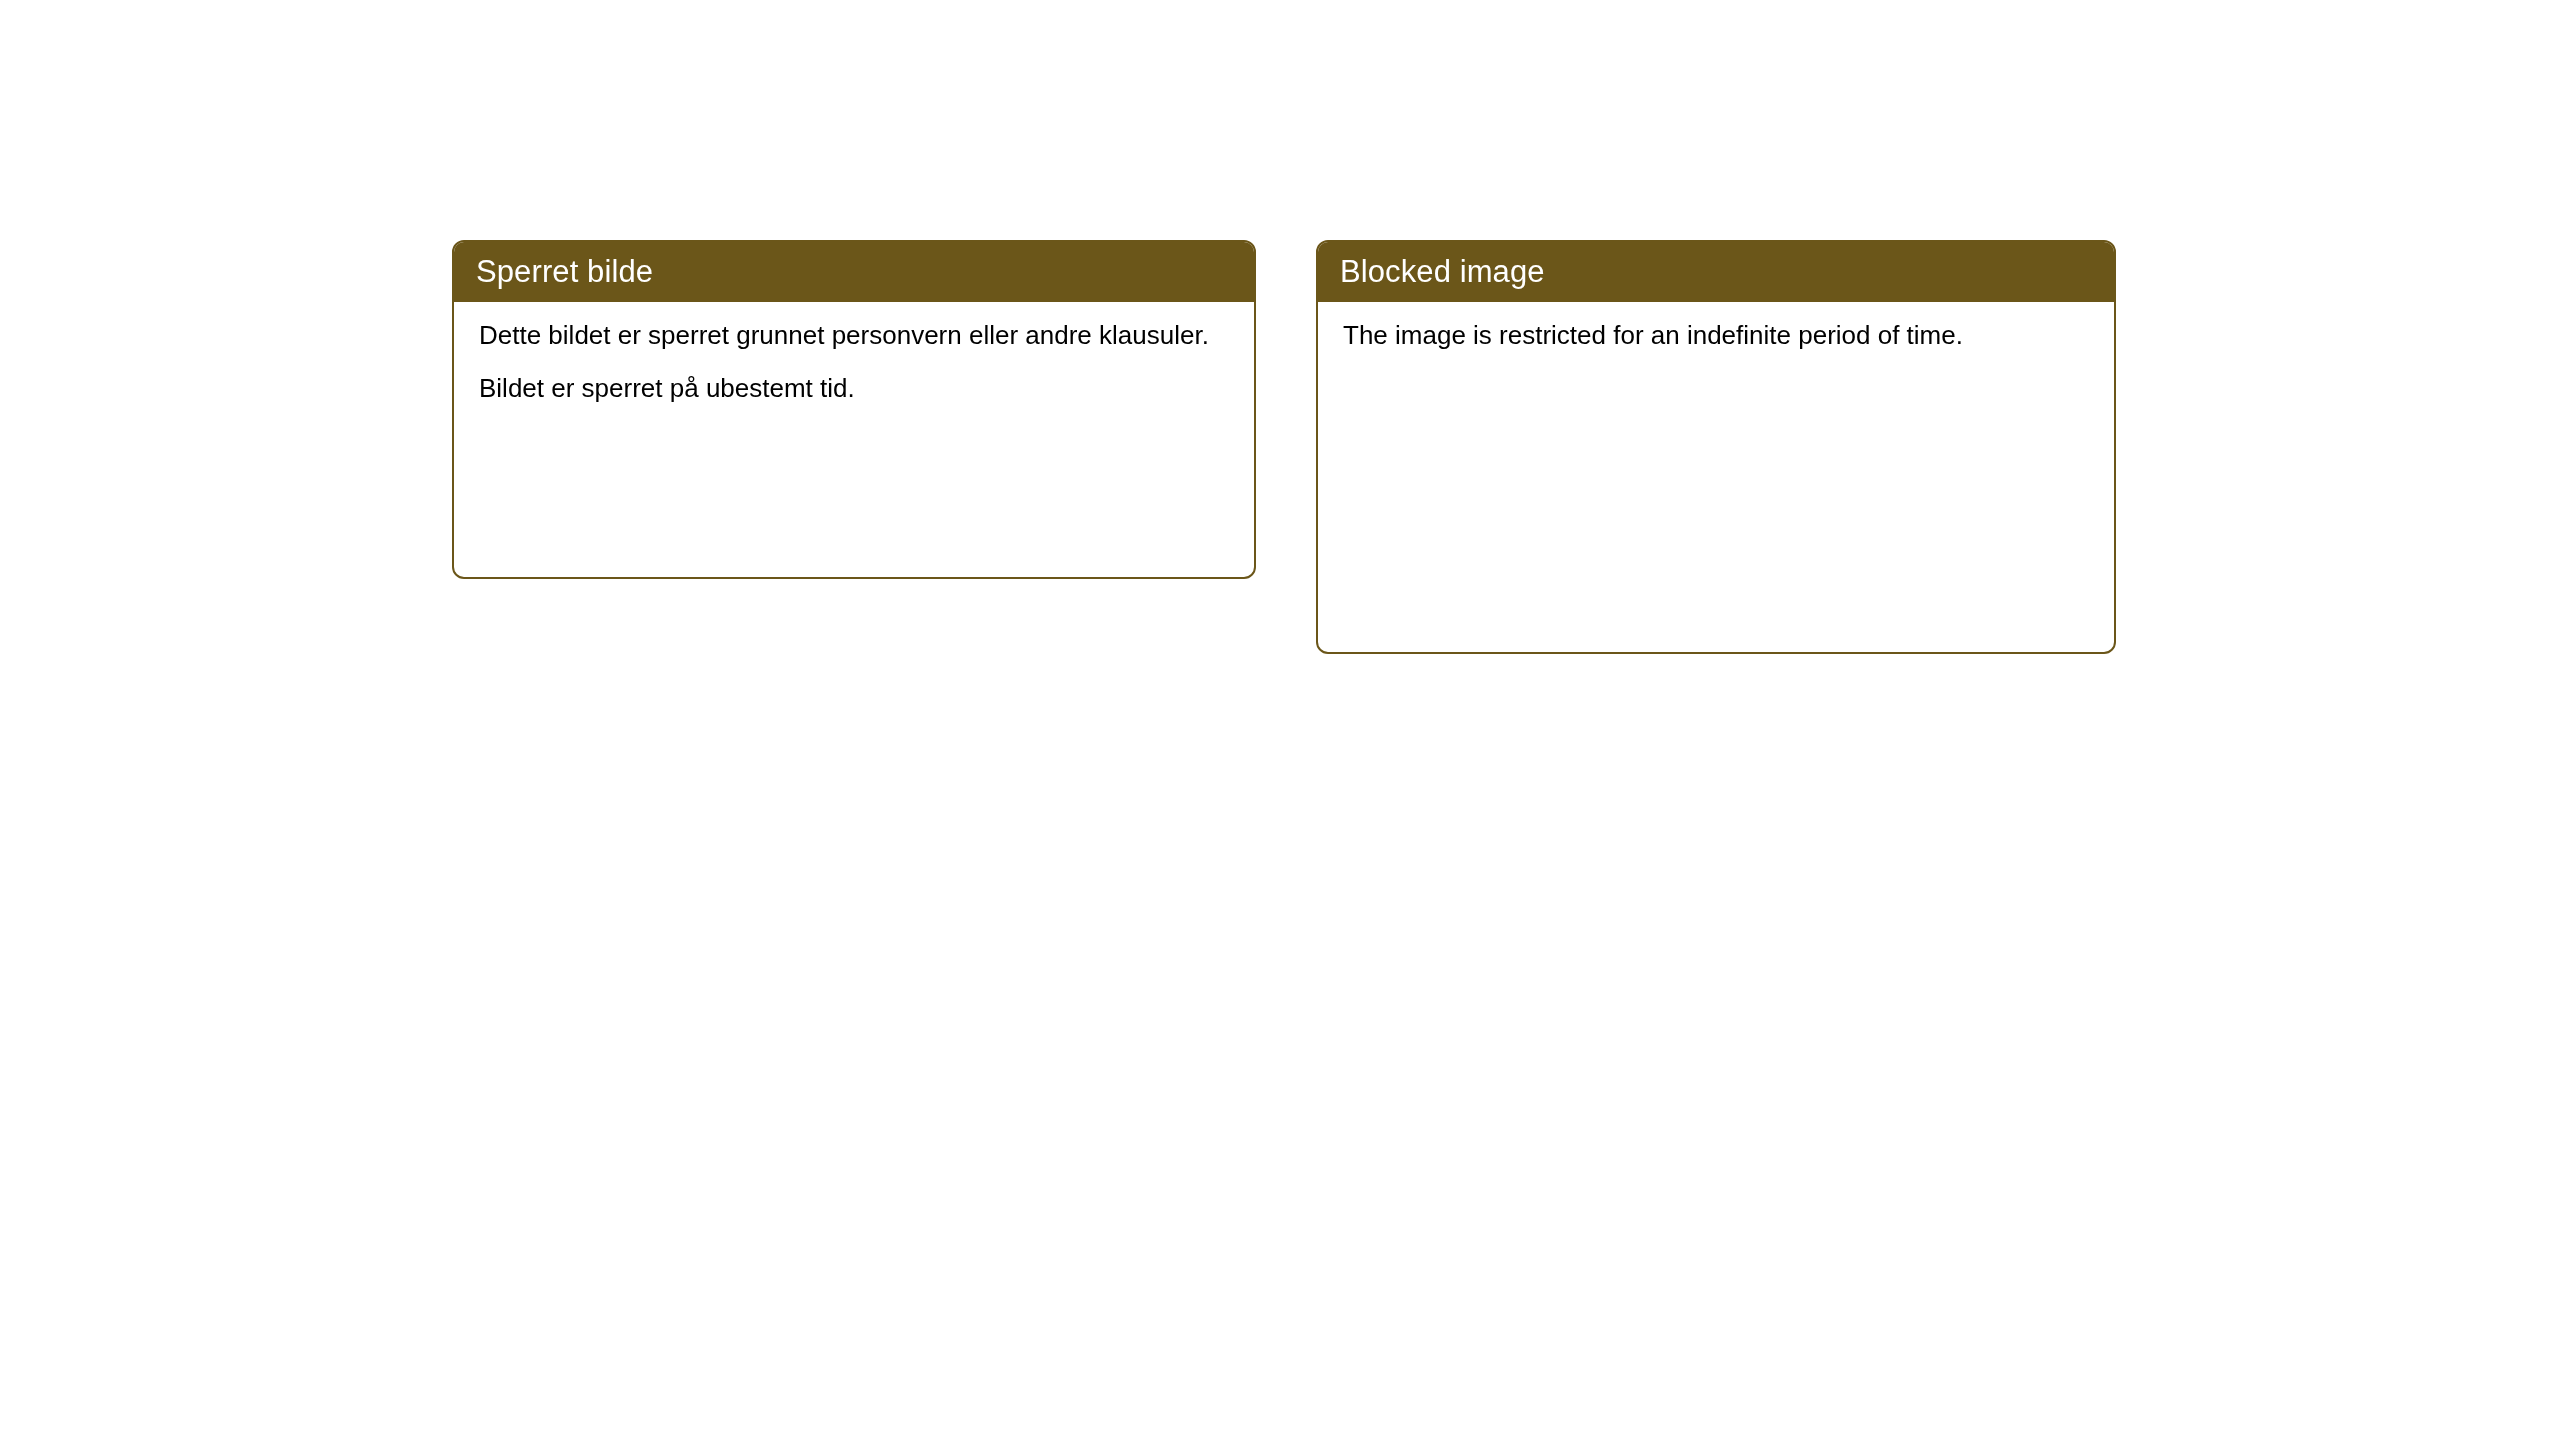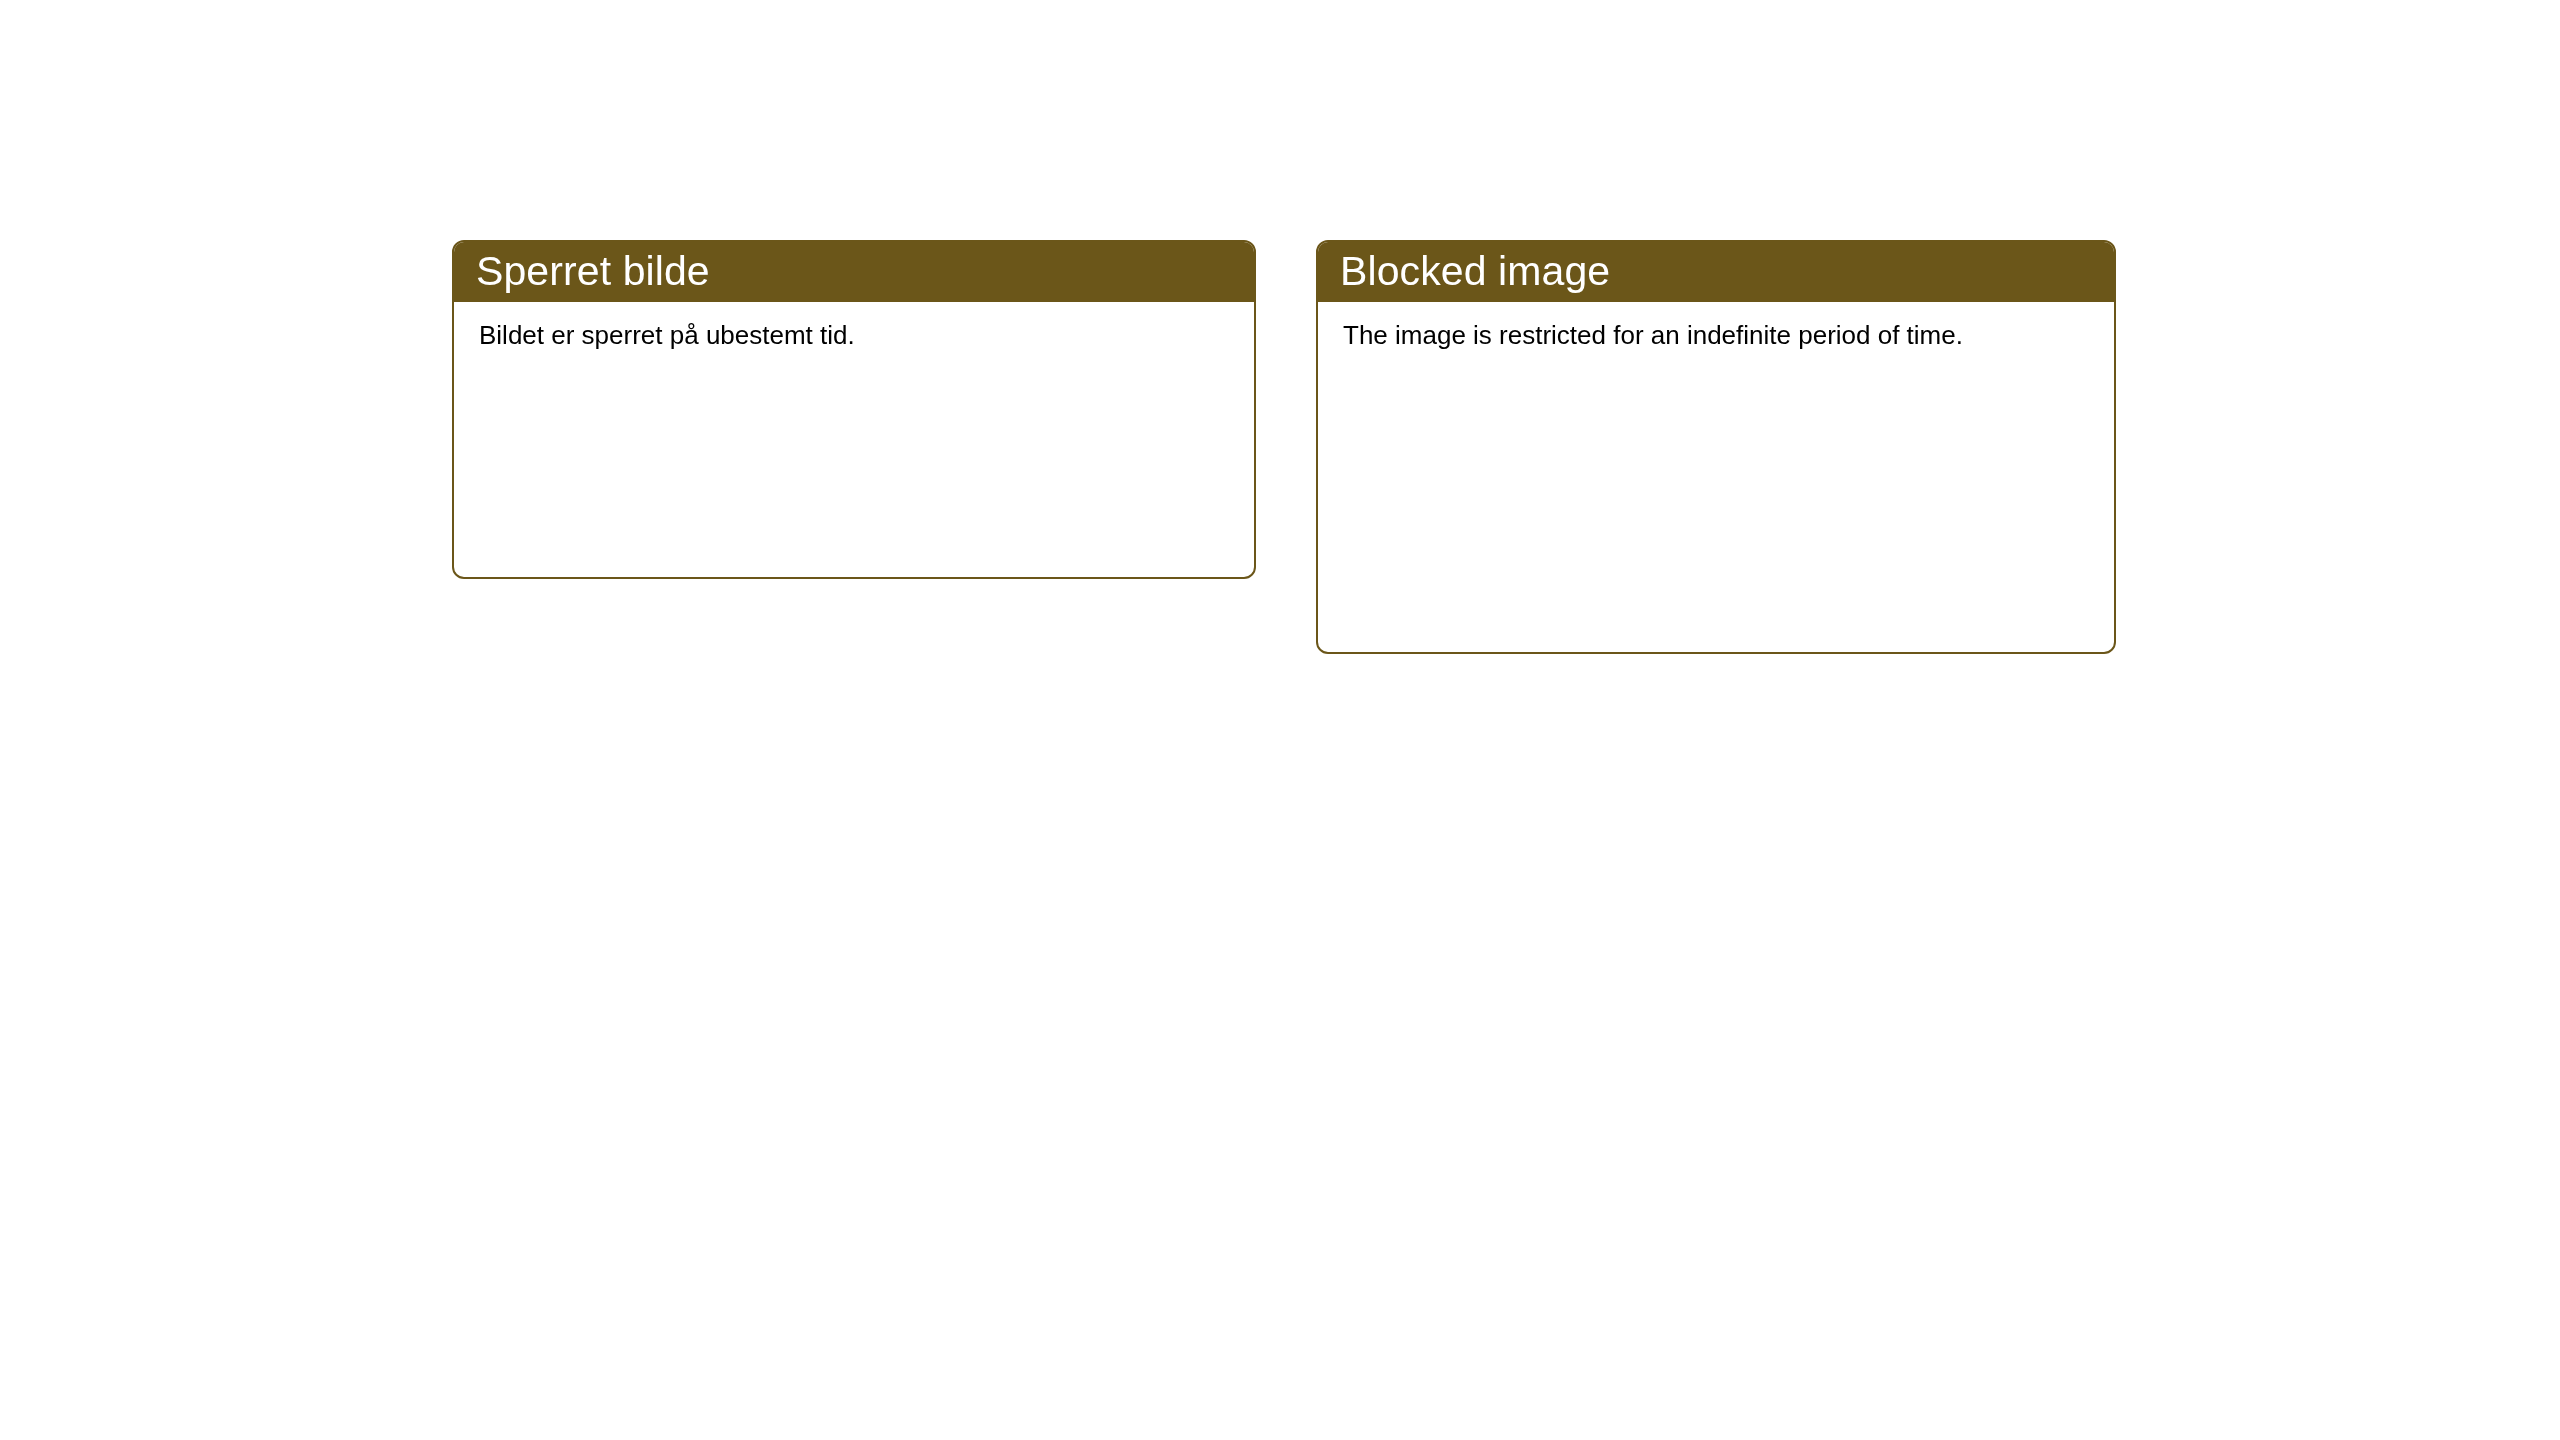--- a/index.html
+++ b/index.html
@@ -49,21 +49,21 @@
     height: 61px;
     background: #6b5619;
     display: flex;
     align-items: center;
     padding: 0 0 0 23px;
     margin: -1px -1px 0 -1px;
   }
 
   .card-title {
     color: #ffffff;
-    font-size: 41px;
+    font-size: 31px;
     font-weight: 400;
     line-height: 1;
     letter-spacing: 0.1px;
     white-space: nowrap;
   }
 
   .card-body {
     box-sizing: border-box;
     background: #ffffff;
     padding: 20px 22px 0 25px;
@@ -84,20 +84,21 @@
 </head>
 <body>
 
 <div id="stage">
 
   <section class="notice-card card-no">
     <div class="card-header">
       <h2 class="card-title">Sperret bilde</h2>
     </div>
     <div class="card-body">
+      <p class="card-paragraph">Dette bildet er sperret grunnet personvern eller andre klausuler.</p>
       <p class="card-paragraph">Bildet er sperret på ubestemt tid.</p>
     </div>
   </section>
 
   <section class="notice-card card-en">
     <div class="card-header">
       <h2 class="card-title">Blocked image</h2>
     </div>
     <div class="card-body">
       <p class="card-paragraph">The image is restricted for an indefinite period of time.</p>

